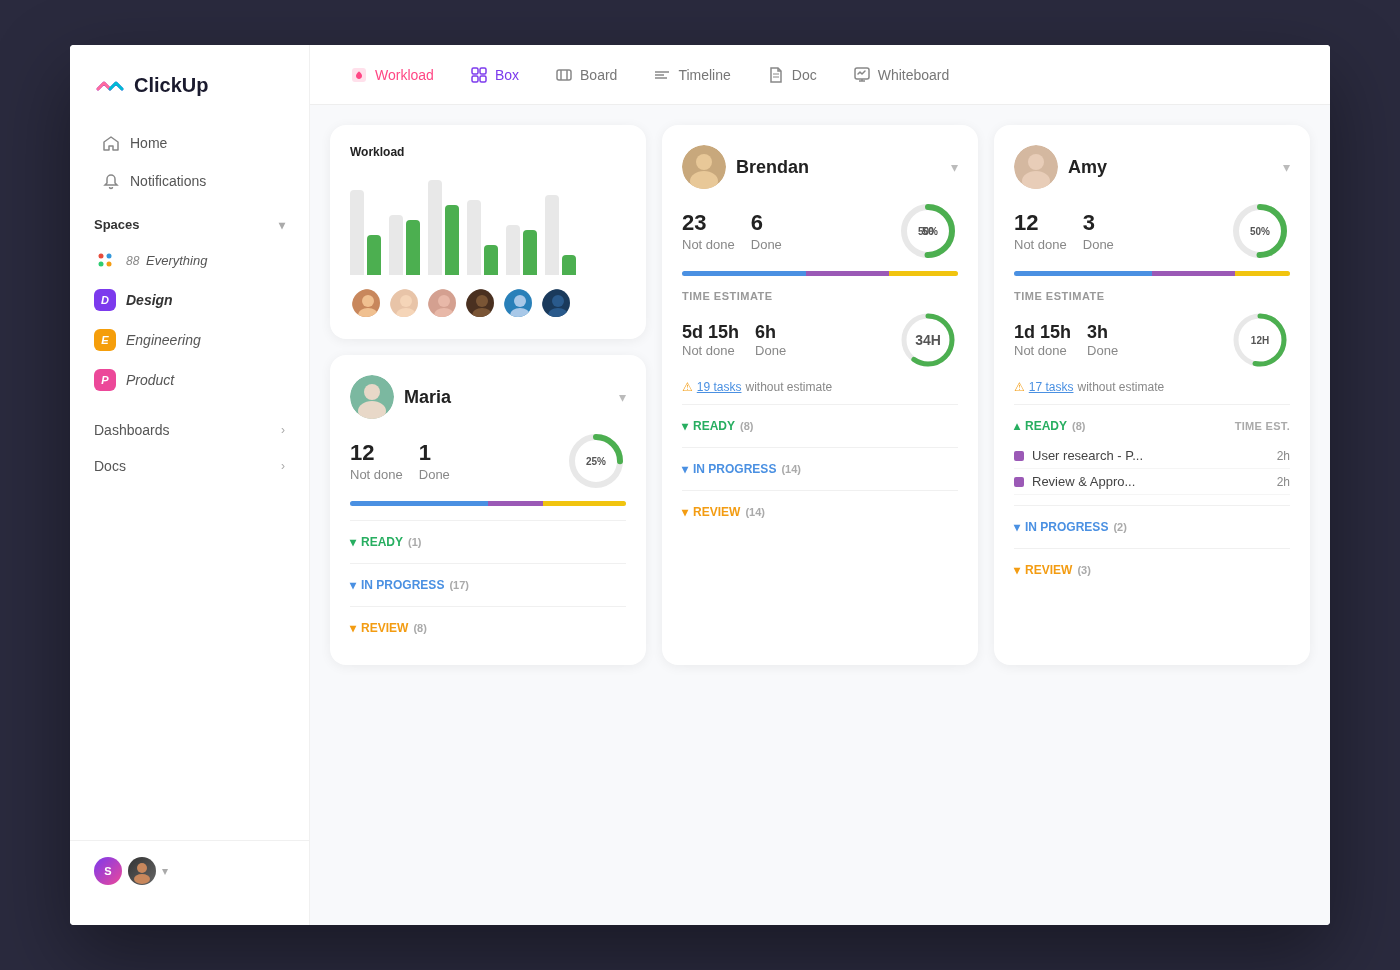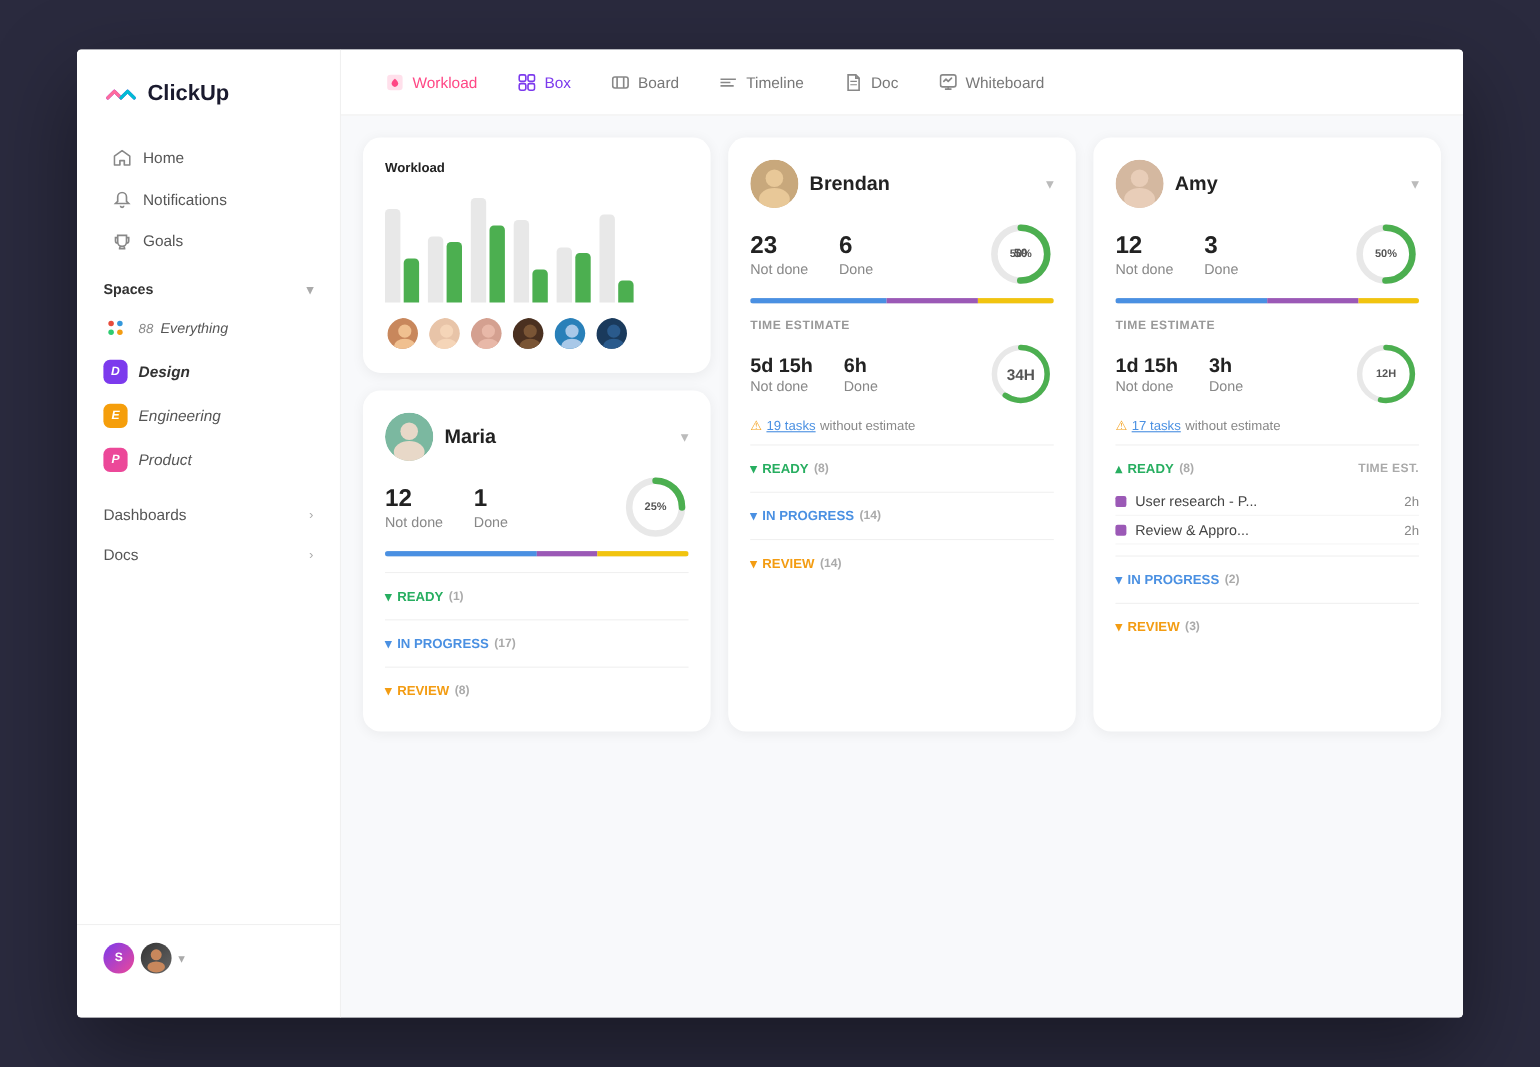--- a/index.html
+++ b/index.html
@@ -236,21 +236,21 @@
       overflow: hidden;
     }
     .person-name {
       font-size: 18px;
       font-weight: 700;
       color: #222;
     }
     .stats-row {
       display: flex;
       align-items: center;
-      gap: 28px;
+      gap: 16px;
       margin-bottom: 10px;
     }
     .stat-item { font-size: 13px; color: #888; }
     .stat-value {
       font-size: 22px;
       font-weight: 700;
       color: #222;
       line-height: 1.2;
     }
     
@@ -388,31 +388,20 @@
     <div class="nav-item">
       <span class="nav-icon">
         <svg width="16" height="16" viewBox="0 0 16 16" fill="none">
           <path d="M8 1C5.8 1 4 2.8 4 5V9L2 11H14L12 9V5C12 2.8 10.2 1 8 1Z" stroke="#888" stroke-width="1.5" fill="none"></path>
           <path d="M6.5 13C6.5 13.8 7.2 14.5 8 14.5C8.8 14.5 9.5 13.8 9.5 13" stroke="#888" stroke-width="1.5" fill="none"></path>
         </svg>
       </span>
       <span>Notifications</span>
     </div>
 
-    <div class="nav-item">
-      <span class="nav-icon">
-        <svg width="16" height="16" viewBox="0 0 16 16" fill="none">
-          <path d="M4 2H12V8C12 10.2 10.2 12 8 12C5.8 12 4 10.2 4 8V2Z" stroke="#888" stroke-width="1.5" fill="none"></path>
-          <path d="M4 4H2V7C2 8.1 2.9 9 4 9" stroke="#888" stroke-width="1.5" fill="none"></path>
-          <path d="M12 4H14V7C14 8.1 13.1 9 12 9" stroke="#888" stroke-width="1.5" fill="none"></path>
-          <path d="M6 12V14M10 12V14M5 14H11" stroke="#888" stroke-width="1.5"></path>
-        </svg>
-      </span>
-      <span>Goals</span>
-    </div>
 
     <div class="section-header">
       <span>Spaces</span>
       <span style="color:#aaa;font-size:12px;">▾</span>
     </div>
 
     <div class="spaces-list">
 
       <div class="space-item">
         <span class="everything-icon">

